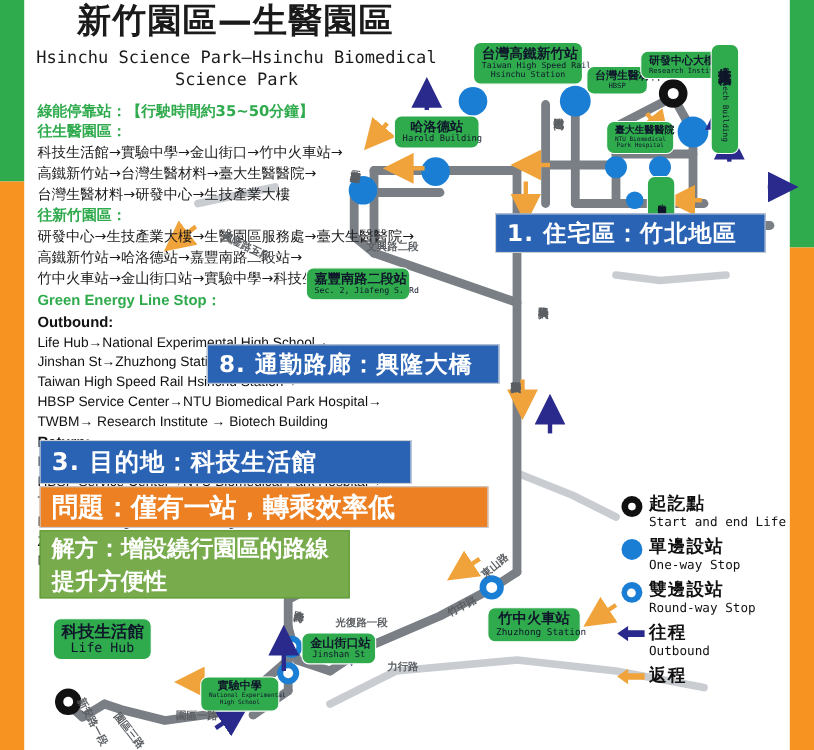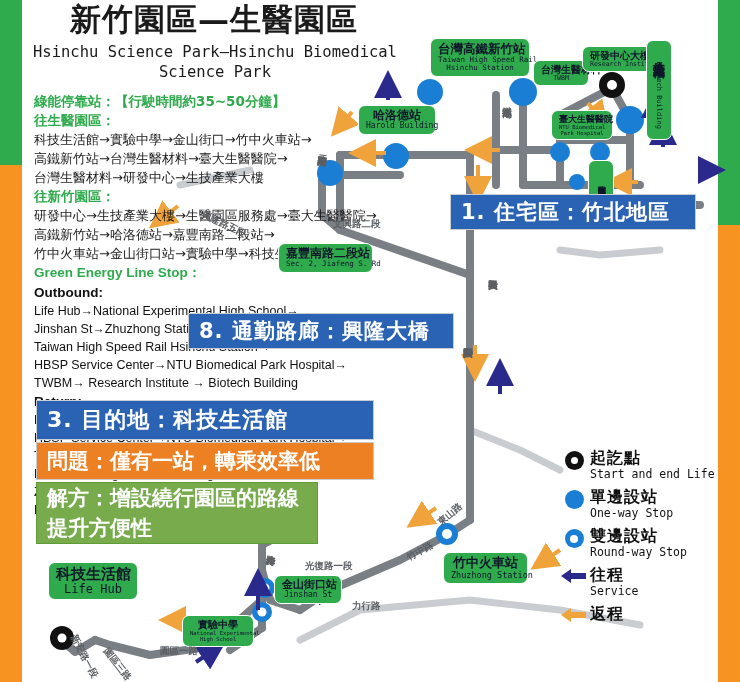--- a/index.html
+++ b/index.html
@@ -256,21 +256,21 @@
   </div>
 
   <div class="sign" style="left:430px; top:38px; width:100px;">
     <div class="zh" style="font-size:12.5px;">台灣高鐵新竹站</div>
     <div class="en" style="font-size:7.5px;">Taiwan High Speed Rail</div>
     <div class="en" style="font-size:7.5px;">Hsinchu Station</div>
   </div>
 
   <div class="sign small" style="left:533px; top:60px; width:56px;">
     <div class="zh">台灣生醫材料</div>
-    <div class="en">TWBM</div>
+    <div class="en">HBSP</div>
   </div>
 
   <div class="sign small" style="left:582px; top:46px; width:72px;">
     <div class="zh">研發中心大樓</div>
     <div class="en">Research Institute</div>
   </div>
 
   <div class="sign vert" style="left:646px; top:40px; height:100px;">
     <span class="zh">生技產業大樓</span>
     <span class="en">Biotech Building</span>
@@ -300,21 +300,21 @@
     <div class="zh" style="font-size:13px;">竹中火車站</div>
     <div class="en" style="font-size:8.5px;">Zhuzhong Station</div>
   </div>
 
   <div class="sign" style="left:48px; top:562px; width:90px;">
     <div class="zh" style="font-size:15px;">科技生活館</div>
     <div class="en" style="font-size:12px;">Life Hub</div>
   </div>
 
   <div class="sign small" style="left:182px; top:615px; width:72px;">
-    <div class="zh" style="font-size:10px;">實驗中學</div>
+    <div class="zh" style="font-size:10px;font-family:Liberation Mono, monospace;">實驗中學</div>
     <div class="en" style="font-size:5.5px;">National Experimental</div>
     <div class="en" style="font-size:5.5px;">High School</div>
   </div>
 
   <div class="sign" style="left:274px; top:575px; width:68px;">
     <div class="zh" style="font-size:11px;">金山街口站</div>
     <div class="en" style="font-size:8px;">Jinshan St</div>
   </div>
 
   <div class="roadlbl" style="left:500px; top:100px; writing-mode:vertical-rl;">高鐵七路</div>
@@ -332,21 +332,21 @@
   <div class="roadlbl" style="left:160px; top:645px;">園區一路</div>
   <div class="roadlbl" style="left:98px; top:658px; transform:rotate(52deg);">園區三路</div>
   <div class="roadlbl" style="left:60px; top:650px; transform:rotate(62deg);">新安路一段</div>
 
   <div class="callout blue" style="left:450px; top:194px; width:246px; height:36px; font-size:21px; letter-spacing:1px;">1. 住宅區：竹北地區</div>
 
   <div class="callout blue" style="left:188px; top:313px; width:266px; height:36px; font-size:21px; letter-spacing:1px;">8. 通勤路廊：興隆大橋</div>
 
   <div class="callout blue" style="left:36px; top:400px; width:338px; height:40px; font-size:22px; letter-spacing:1px;">3. 目的地：科技生活館</div>
 
-  <div class="callout orange" style="left:36px; top:442px; width:338px; height:38px; font-size:21px; letter-spacing:0px;">問題：僅有一站，轉乘效率低</div>
+  <div class="callout orange" style="left:36px; top:442px; width:408px; height:38px; font-size:24px; letter-spacing:0px;">問題：僅有一站，轉乘效率低</div>
 
   <div class="callout green" style="left:36px; top:482px; width:282px; height:62px; font-size:21px; line-height:30px; letter-spacing:0px;">解方：增設繞行園區的路線提升方便性</div>
 
   <div id="legend">
 
     <div class="legend-row">
       <div class="legend-icon">
           <span class="dot-start">
             <i></i>
           </span>
@@ -380,21 +380,21 @@
     </div>
 
     <div class="legend-row">
       <div class="legend-icon">
         <svg width="26" height="16" viewBox="0 0 26 16">
             <path d="M0,8 L10,1 L10,5 L25,5 L25,11 L10,11 L10,15 Z" fill="#2a2a8c"></path>
           </svg>
       </div>
       <div class="legend-text">
         <div class="zh">往程</div>
-        <div class="en">Service</div>
+        <div class="en">Outbound</div>
       </div>
     </div>
 
     <div class="legend-row">
       <div class="legend-icon">
         <svg width="26" height="16" viewBox="0 0 26 16">
             <path d="M0,8 L10,1 L10,5 L25,5 L25,11 L10,11 L10,15 Z" fill="#f0a33a"></path>
           </svg>
       </div>
       <div class="legend-text">

